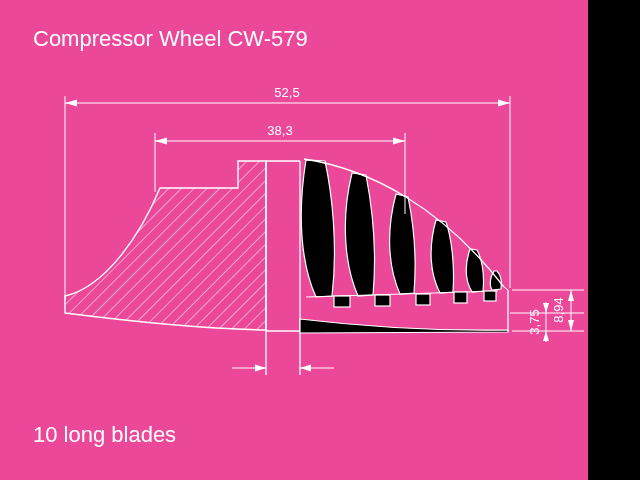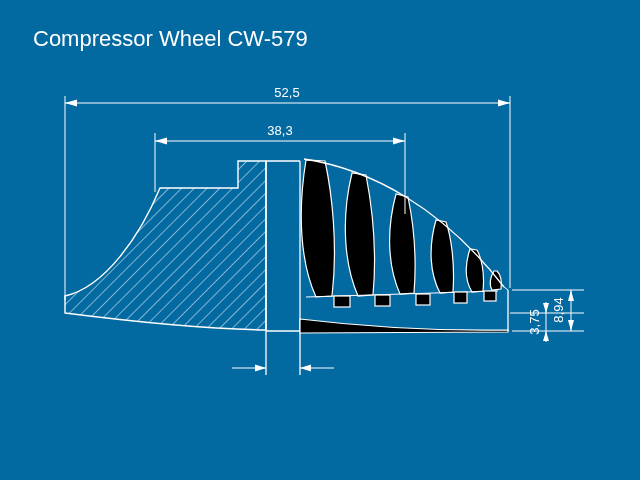--- a/index.html
+++ b/index.html
@@ -1,32 +1,33 @@
 <!DOCTYPE html>
 <html><head>
 <meta charset="utf-8">
 <style>
   html,body{margin:0;padding:0;background:#000;}
-  #canvas{position:relative;width:640px;height:480px;background:#0369a1;overflow:hidden;font-family:"Liberation Sans",sans-serif;}
+  #canvas{position:relative;width:588px;height:480px;background:#ec4899;overflow:hidden;font-family:"Liberation Sans",sans-serif;}
   .label{position:absolute;color:#fff;white-space:nowrap;}
   #title{left:33px;top:26px;font-size:22px;}
   #note{left:33px;top:422px;font-size:22px;}
   svg{position:absolute;left:0;top:0;}
   .thin{stroke:#fff;stroke-width:1;fill:none;}
   .ln{stroke:#fff;stroke-width:1.3;fill:none;}
   .arrow{fill:#fff;stroke:none;}
   .solid{fill:#000;stroke:#fff;stroke-width:1.2;}
   .hatched{fill:url(#hatch);stroke:#fff;stroke-width:1.4;}
   .dim{font-family:"Liberation Sans",sans-serif;font-size:13px;fill:#fff;}
 </style>
 </head>
 <body>
 
 <div id="canvas">
   <div id="title" class="label">Compressor Wheel CW-579</div>
+  <div id="note" class="label">10 long blades</div>
 
   <svg width="640" height="480" viewBox="0 0 640 480">
     <defs>
       <pattern id="hatch" width="9" height="9" patternUnits="userSpaceOnUse" patternTransform="rotate(45)">
         <line x1="0" y1="0" x2="0" y2="9" stroke="#fff" stroke-width="1"></line>
       </pattern>
     </defs>
 
     <g>
 

